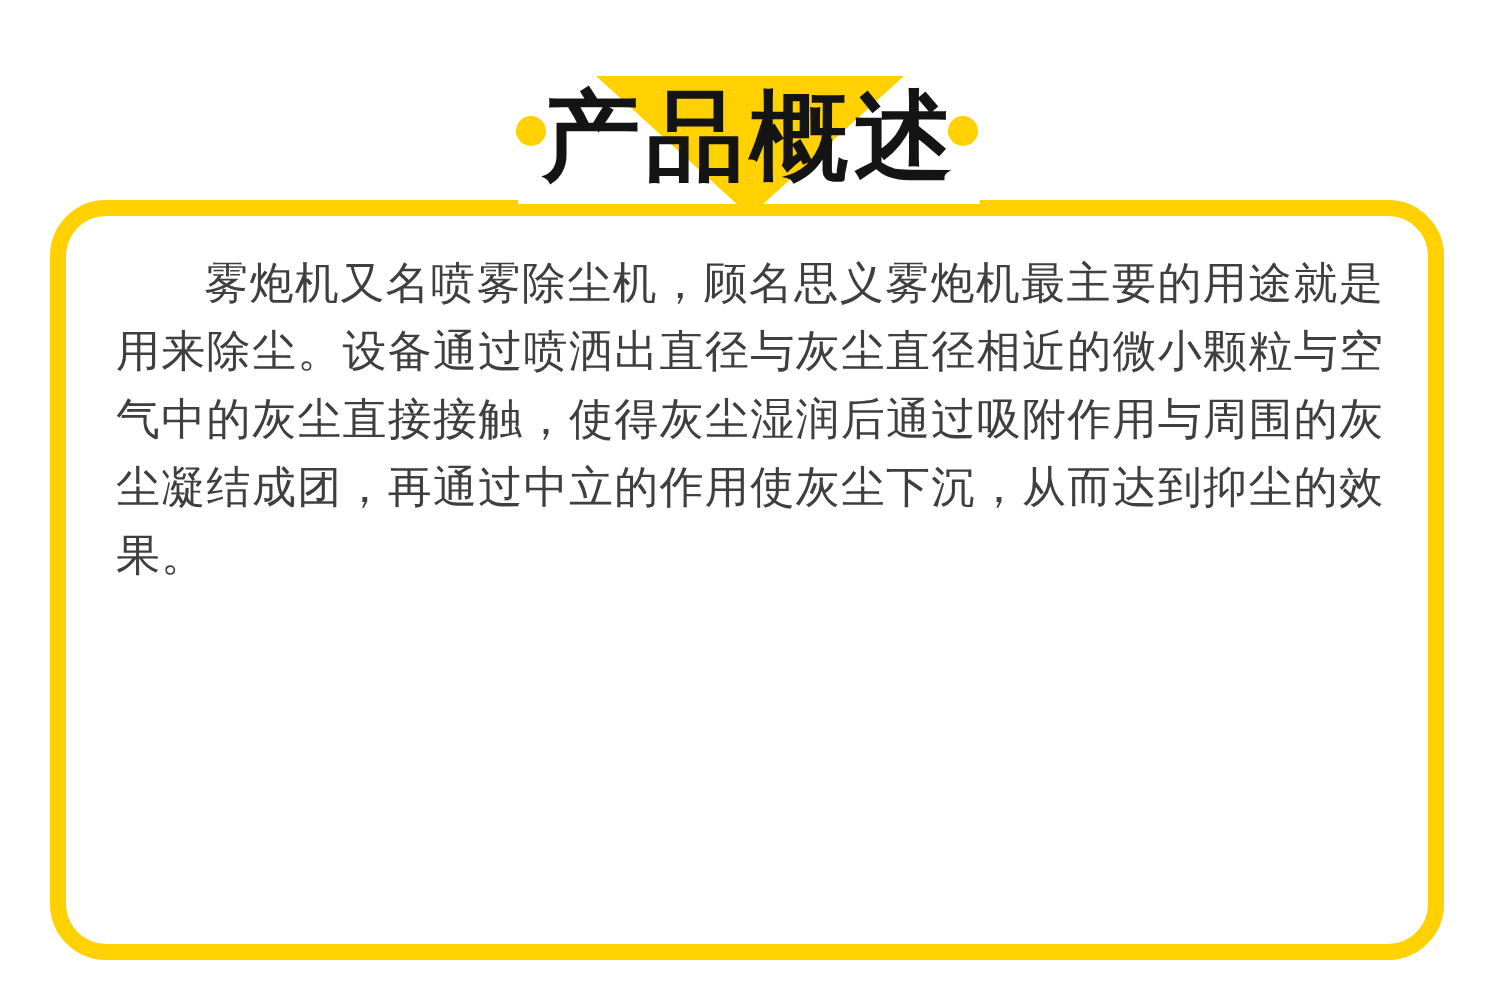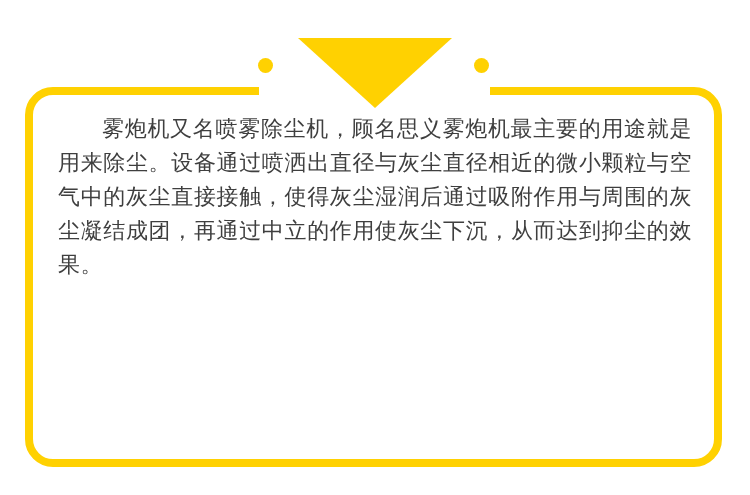--- a/index.html
+++ b/index.html
@@ -18,21 +18,21 @@
   .stage{
     position:relative;
     width:750px;height:495px;
     background:var(--bg);
     overflow:hidden;
   }
 
   
   .panel{
     position:absolute;
-    left:25px;top:87px;
+    left:25px;top:100px;
     width:697px;height:380px;
     border:8px solid var(--accent);
     border-radius:28px;
     padding:17px 22px 0 25px;
     background:var(--bg);
     z-index:1;
   }
   .para{
     margin:0;
     font-size:22px;
@@ -89,15 +89,16 @@
 
   <section class="panel">
     <p class="para">雾炮机又名喷雾除尘机，顾名思义雾炮机最主要的用途就是用来除尘。设备通过喷洒出直径与灰尘直径相近的微小颗粒与空气中的灰尘直接接触，使得灰尘湿润后通过吸附作用与周围的灰尘凝结成团，再通过中立的作用使灰尘下沉，从而达到抑尘的效果。</p>
   </section>
 
   <header class="hero">
     <div class="gap-mask"></div>
     <div class="tri"></div>
     <span class="dot dot-l"></span>
     <span class="dot dot-r"></span>
+    <h1 class="title">产品概述</h1>
   </header>
 
 </div>
 
 </body></html>

